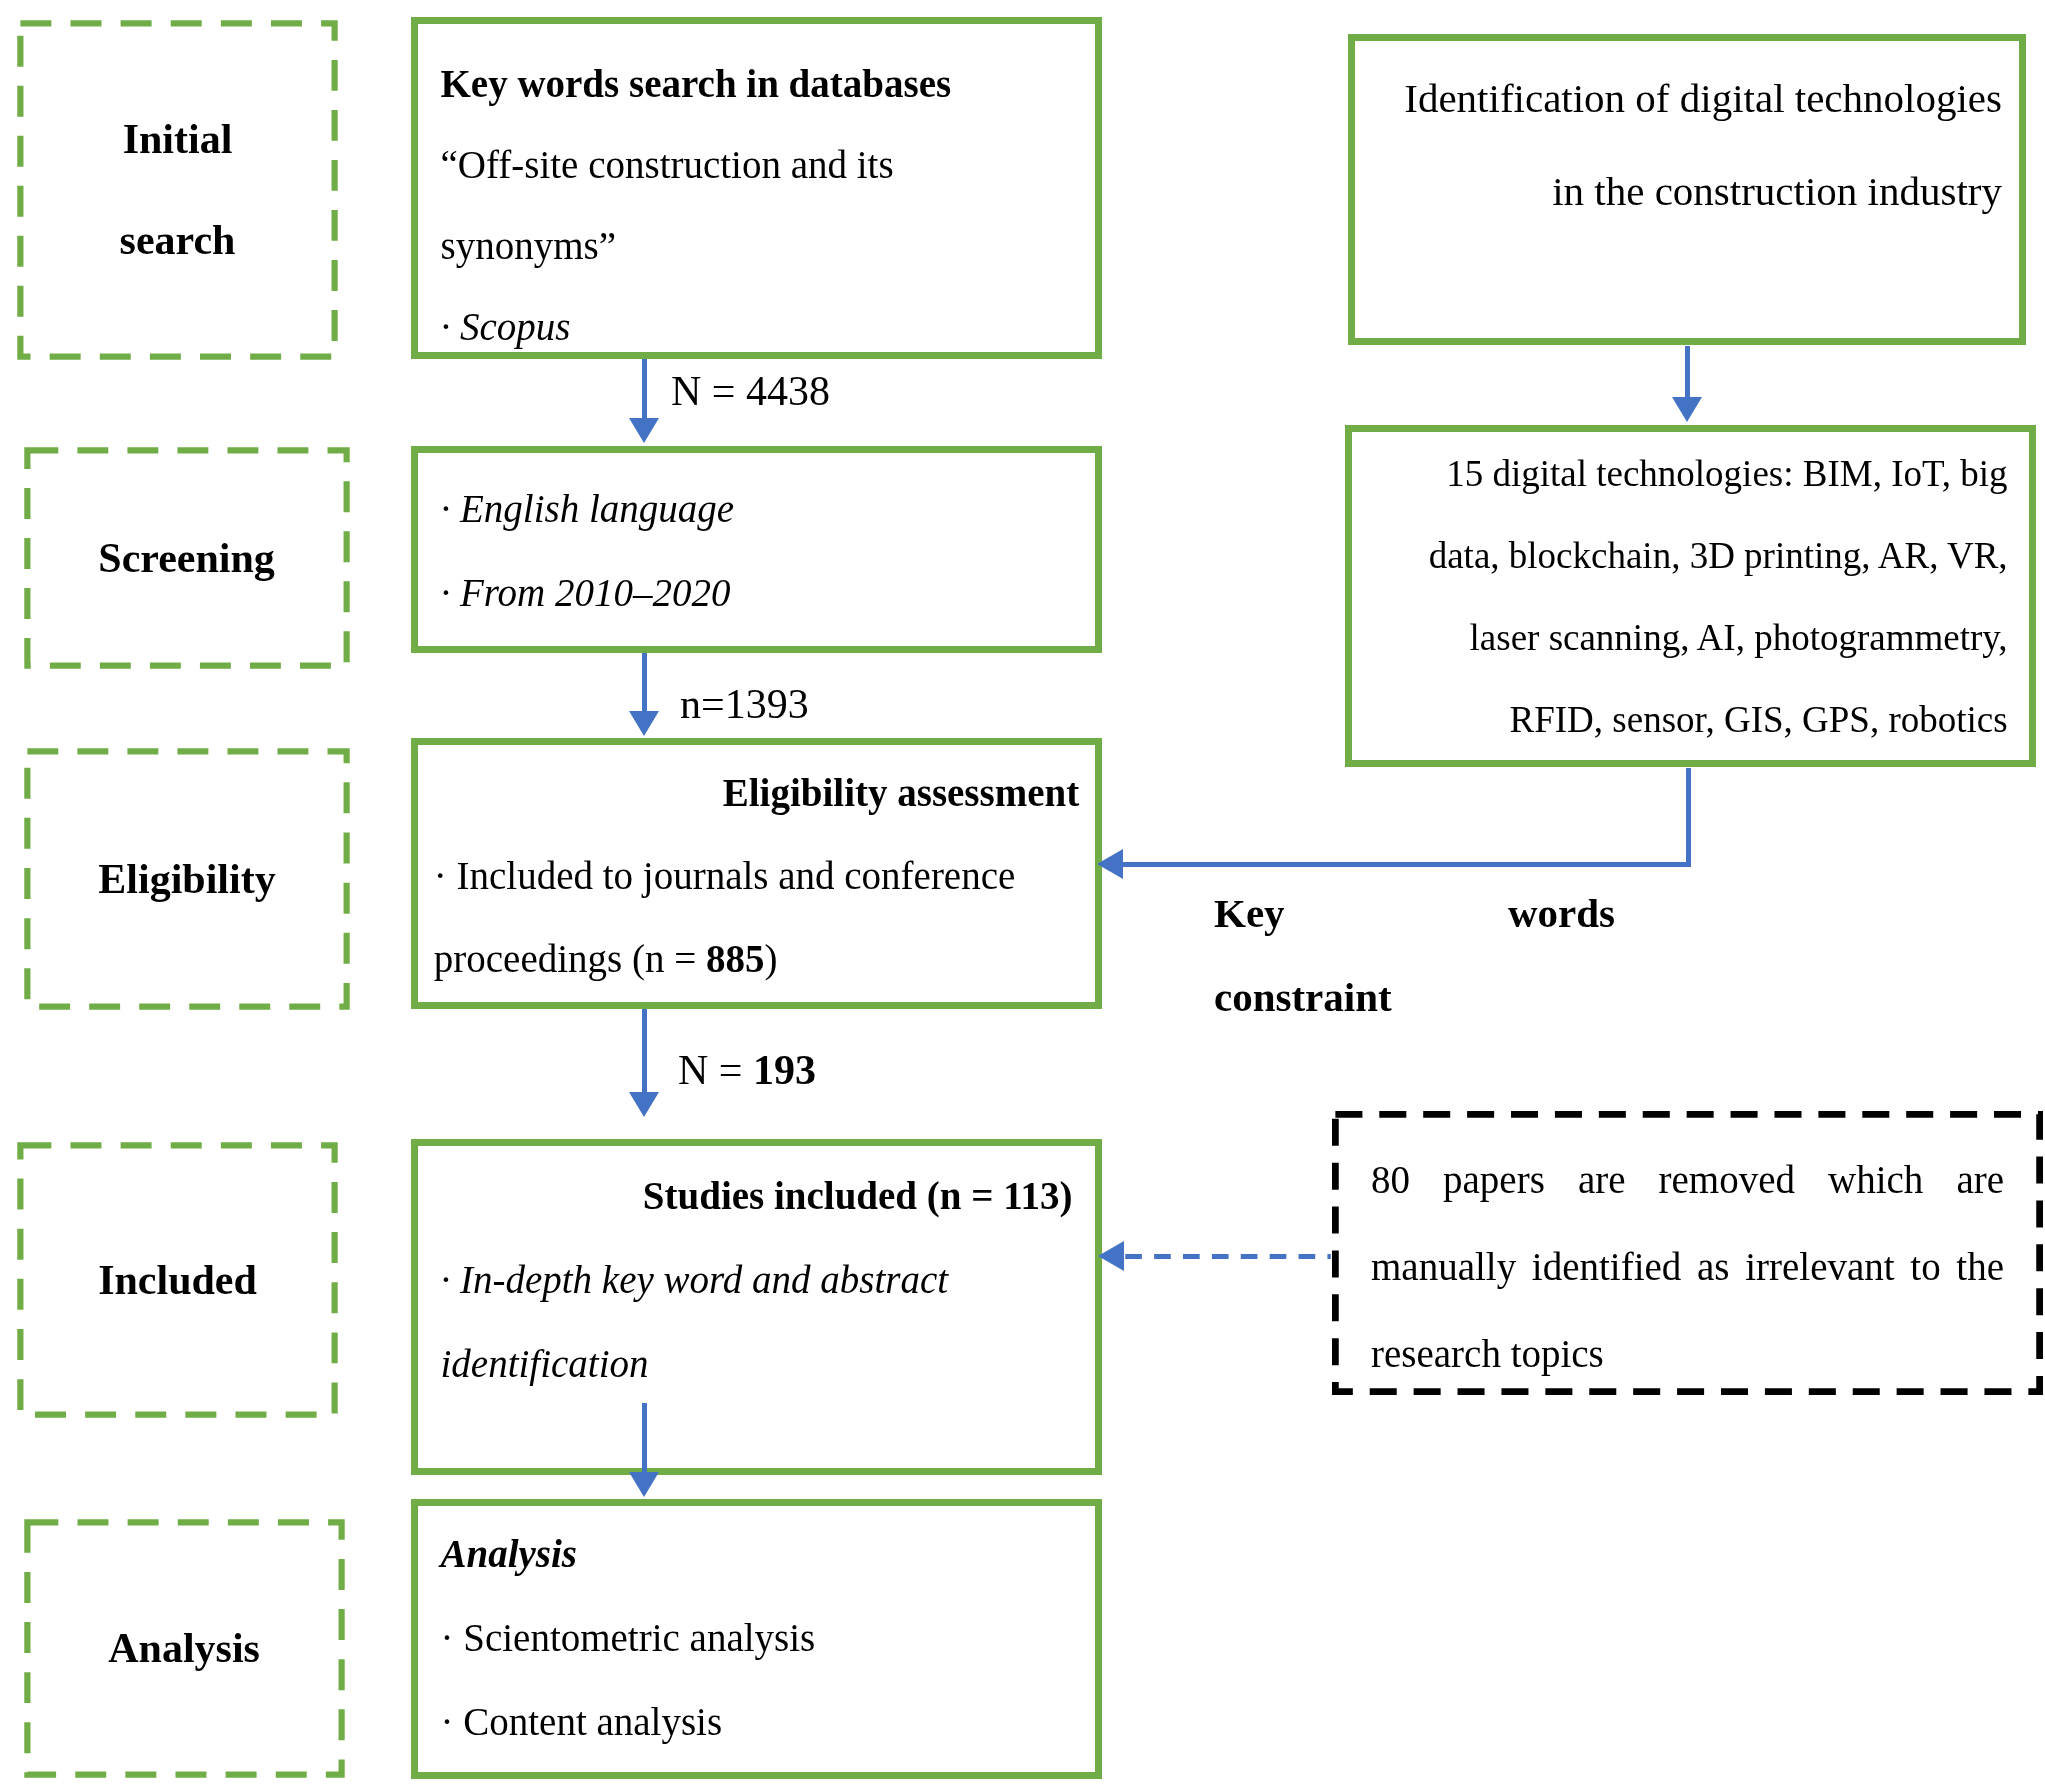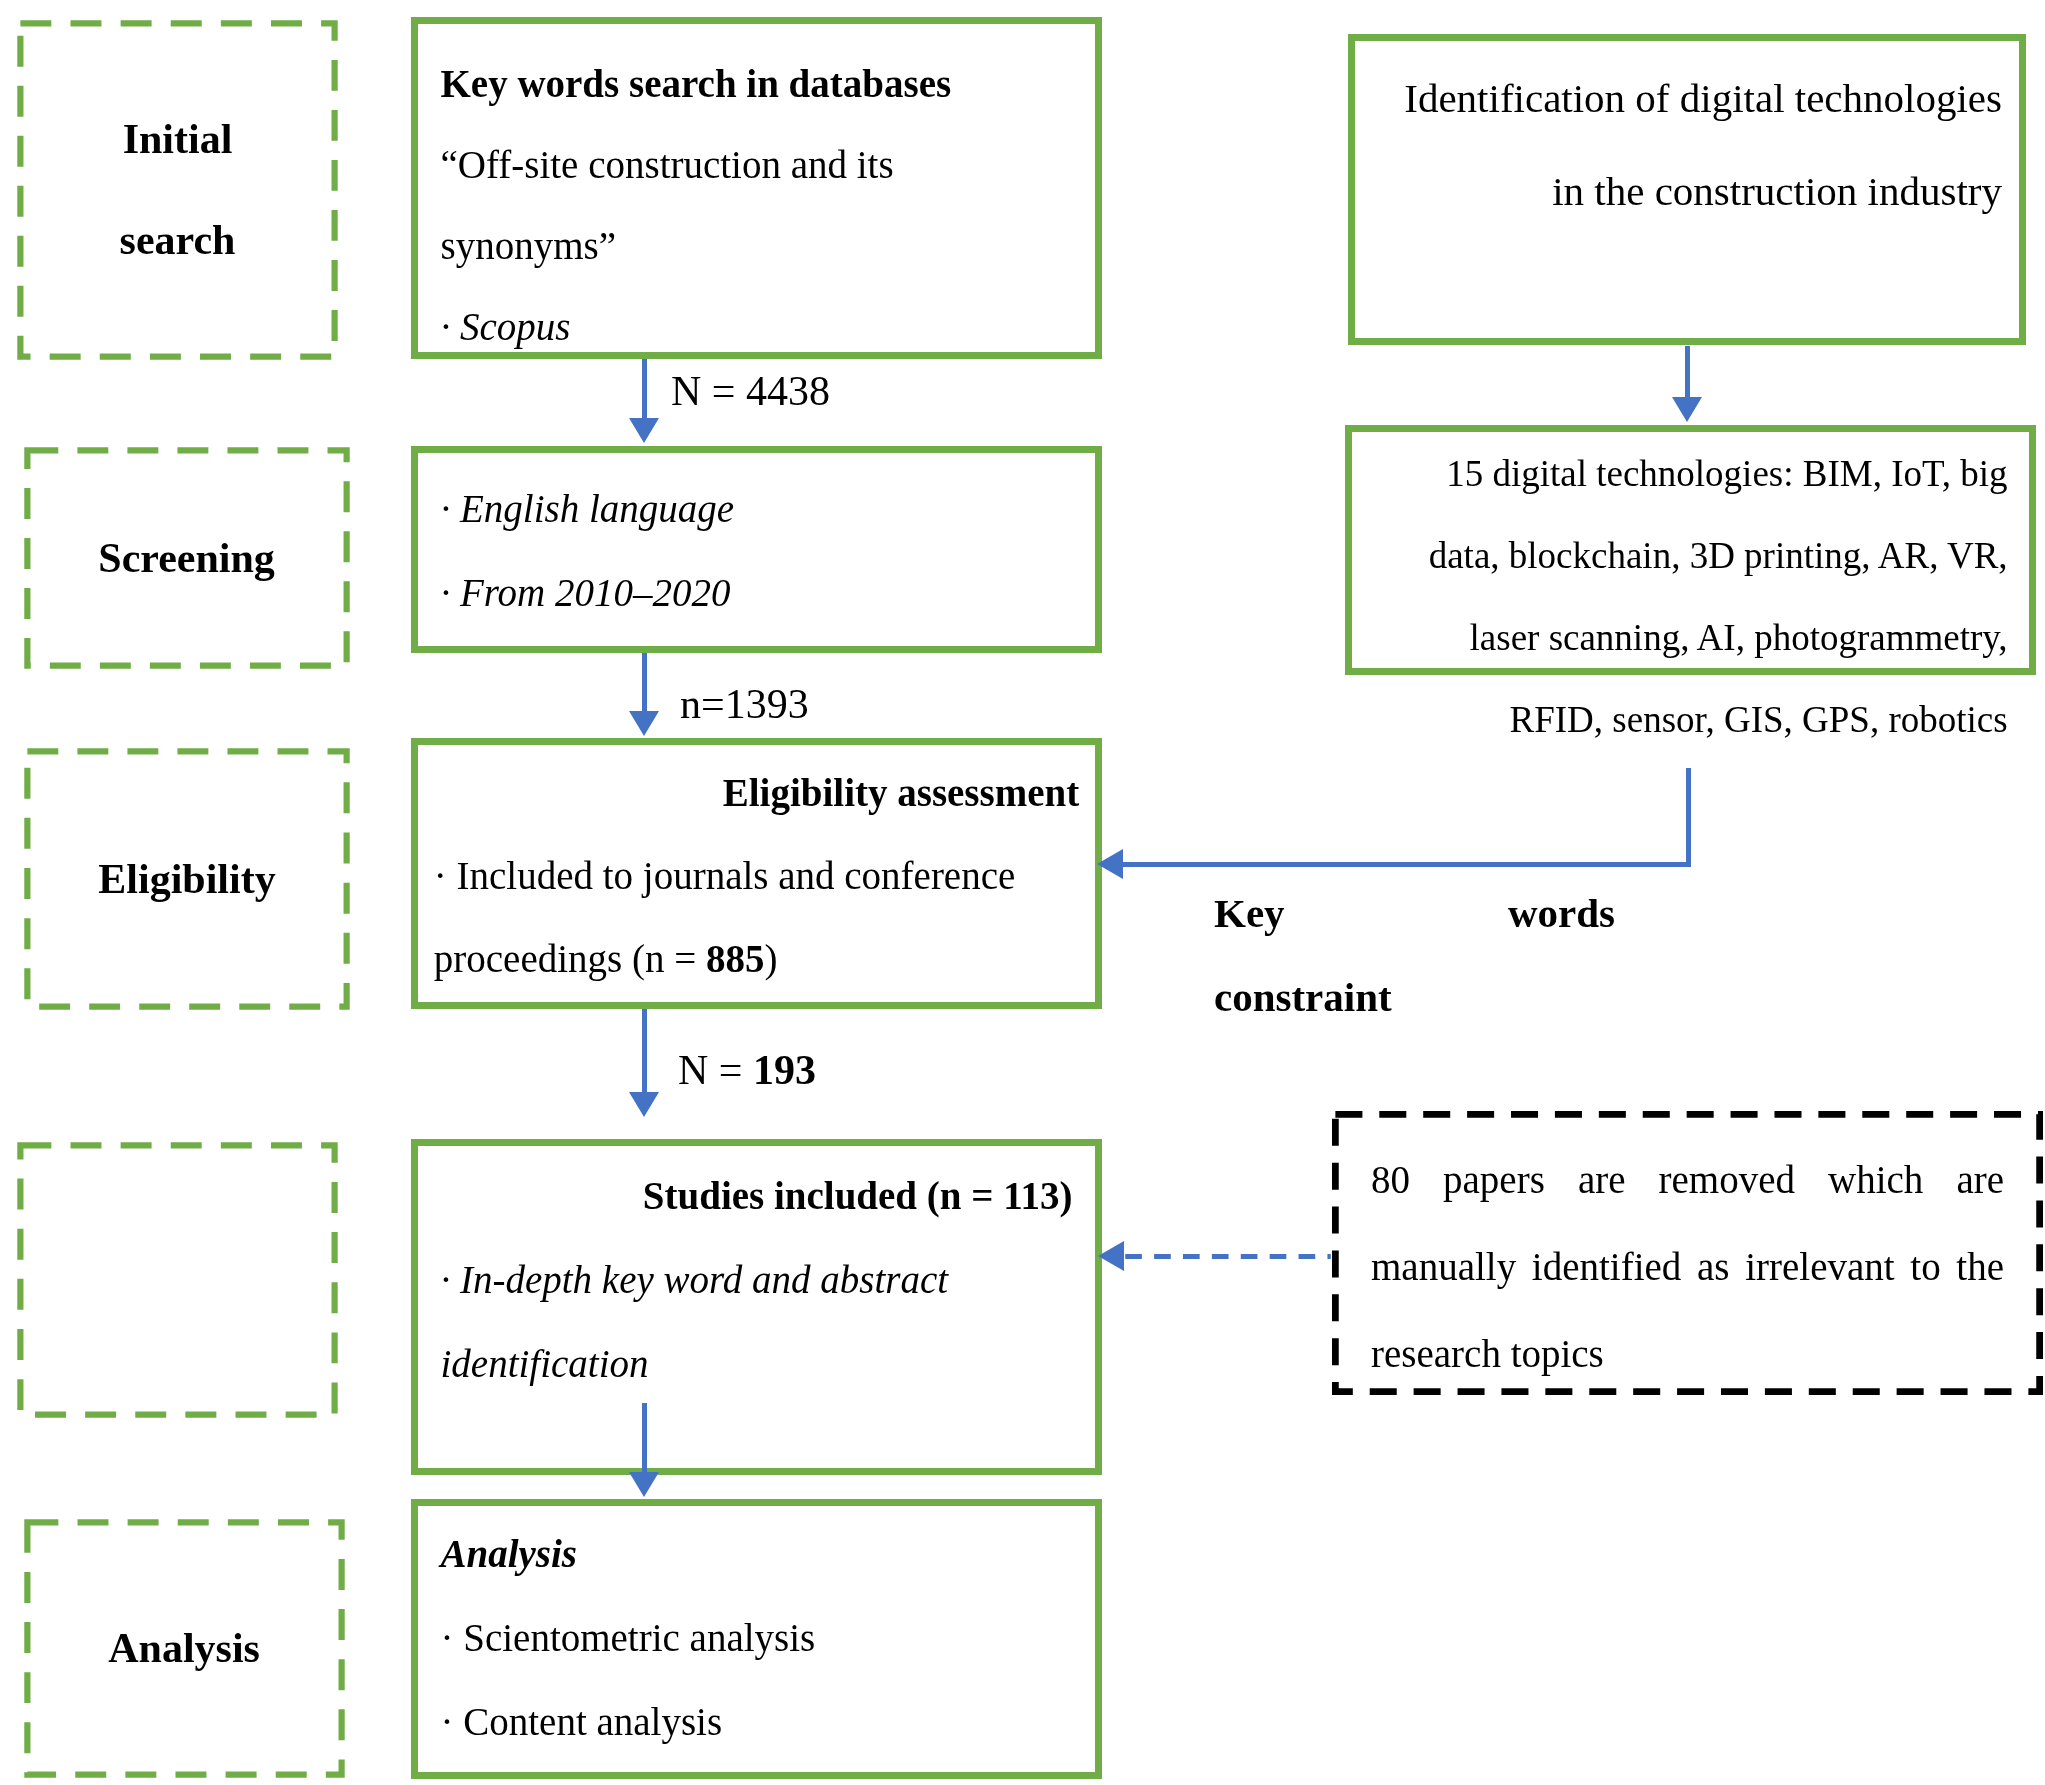--- a/index.html
+++ b/index.html
@@ -88,20 +88,21 @@
     <svg viewBox="0 0 580 465" preserveAspectRatio="none">
       <rect x="6" y="6" width="568" height="453" fill="none" stroke="#70AD47" stroke-width="11" stroke-dasharray="55 34"></rect>
     </svg>
     <div class="stage-label">Eligibility</div>
   </div>
 
   <div class="abs stage" style="left:17px;top:1142px;width:321px;height:276px;">
     <svg viewBox="0 0 570 490" preserveAspectRatio="none">
       <rect x="6" y="6" width="558" height="478" fill="none" stroke="#70AD47" stroke-width="11" stroke-dasharray="55 34"></rect>
     </svg>
+    <div class="stage-label">Included</div>
   </div>
 
   <div class="abs stage" style="left:23.6px;top:1519px;width:321px;height:259px;">
     <svg viewBox="0 0 570 460" preserveAspectRatio="none">
       <rect x="6" y="6" width="558" height="448" fill="none" stroke="#70AD47" stroke-width="11" stroke-dasharray="55 34"></rect>
     </svg>
     <div class="stage-label">Analysis</div>
   </div>
 
   <div class="abs gbox" style="left:411px;top:17px;width:691px;height:342px;padding-top:19px;line-height:81px;">
@@ -128,21 +129,21 @@
   <div class="abs gbox" style="left:411px;top:1499px;width:691px;height:280px;padding-top:5.6px;">
     <div class="bi">Analysis</div>
     <div>· Scientometric analysis</div>
     <div>· Content analysis</div>
   </div>
 
   <div class="abs gbox center" style="left:1348px;top:34px;width:678px;height:311px;padding:11.3px 17px;font-size:41px;line-height:93px;">
     <div>Identification of digital technologies in the construction industry</div>
   </div>
 
-  <div class="abs gbox center" style="left:1345px;top:425px;width:691px;height:250px;padding:1.1px 21.4px;font-size:37px;line-height:82px;">
+  <div class="abs gbox center" style="left:1345px;top:425px;width:691px;height:342px;padding:1.1px 21.4px;font-size:37px;line-height:82px;">
     <div>15 digital technologies: BIM, IoT, big data, blockchain, 3D printing, AR, VR, laser scanning, AI, photogrammetry, RFID, sensor, GIS, GPS, robotics</div>
   </div>
 
   <div class="abs bbox" style="left:1332px;top:1111px;width:711px;height:284px;">
     <svg viewBox="0 0 1263 505" preserveAspectRatio="none">
       <rect x="6" y="6" width="1251" height="493" fill="none" stroke="#000000" stroke-width="12" stroke-dasharray="48 30"></rect>
     </svg>
     <div class="bbox-text">80 papers are removed which are manually identified as irrelevant to the research topics</div>
   </div>
 

